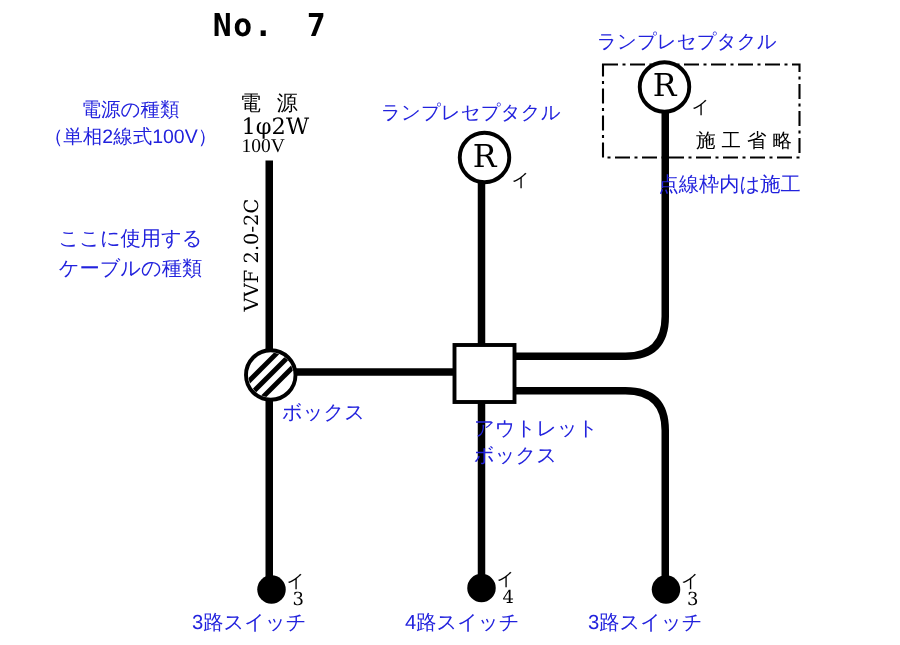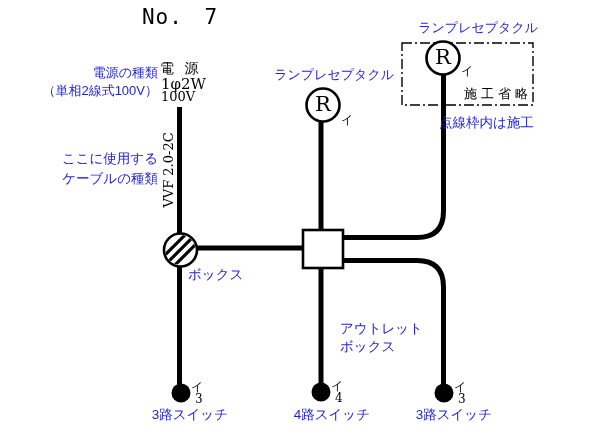--- a/index.html
+++ b/index.html
@@ -9,25 +9,25 @@
   }
   .abs{position:absolute;}
   svg{position:absolute;left:0;top:0;}
   .wire{stroke:var(--line,#000);stroke-width:5;fill:none;stroke-linecap:butt;}
   .sym{stroke:var(--line,#000);stroke-width:2.6;fill:#fff;}
   .hatch{stroke:var(--line,#000);stroke-width:3.2;}
   .dot{fill:var(--line,#000);}
   .dashbox{stroke:var(--line,#000);stroke-width:1.4;fill:none;stroke-dasharray:10 3 2 3;}
   .blue{color:var(--annotation,#2222dd);font-size:13.5px;line-height:18px;white-space:nowrap;}
   .blue .ln{display:block;}
-  .title{font-family:"DejaVu Sans Mono",monospace;font-weight:normal;font-size:21px;
+  .title{font-family:"DejaVu Sans Mono",monospace;font-weight:bold;font-size:21px;
          letter-spacing:1px;word-spacing:8px;text-align:center;white-space:nowrap;}
   .serif{font-family:"DejaVu Serif","Liberation Serif",serif;white-space:nowrap;}
-  .right{text-align:right;}
-  .center{text-align:right;}
+  .right{text-align:center;}
+  .center{text-align:left;}
   .rsym{font-size:21px;width:24px;text-align:center;}
   .sub{font-size:12px;}
   .num{font-size:12px;}
   .rot{transform:rotate(-90deg);transform-origin:center center;text-align:center;}
 </style>
 </head>
 <body>
 
 <div id="stage" style="--annotation: #2222dd; --line: #000000;">
 
@@ -67,34 +67,34 @@
 
   <div class="abs title" style="left:128px;top:5px;width:104px;">No. 7</div>
 
   <div class="abs blue right" style="left:16px;top:64px;width:142px;font-size:13px;">
     <span class="ln">電源の種類</span>
     <span class="ln">（単相2線式100V）</span>
   </div>
 
   <div class="abs serif" style="left:160px;top:60px;font-size:14px;letter-spacing:3px;">電 源</div>
   <div class="abs serif" style="left:161px;top:75px;font-size:15px;">1φ2W</div>
-  <div class="abs serif" style="left:161px;top:89px;font-size:13px;">100V</div>
+  <div class="abs serif" style="left:161px;top:89px;font-size:13px;font-family:Liberation Serif, serif;">100V</div>
 
   <div class="abs serif rot" style="left:114px;top:162px;width:110px;height:16px;font-size:13px;">VVF 2.0-2C</div>
 
   <div class="abs blue right" style="left:16px;top:149px;width:142px;line-height:19.5px;">
     <span class="ln">ここに使用する</span>
     <span class="ln">ケーブルの種類</span>
   </div>
 
   <div class="abs blue" style="left:188px;top:266px;">
     <span class="ln">ボックス</span>
   </div>
 
-  <div class="abs blue" style="left:340px;top:277px;margin-top:43px;">
+  <div class="abs blue" style="left:316px;top:277px;">
     <span class="ln">アウトレット</span>
     <span class="ln">ボックス</span>
   </div>
 
   <div class="abs blue center" style="left:254px;top:66px;width:140px;font-size:13px;">ランプレセプタクル</div>
   <div class="abs serif rsym" style="left:311px;top:92px;">R</div>
   <div class="abs serif sub" style="left:341px;top:112px;">イ</div>
 
   <div class="abs blue center" style="left:398px;top:19px;width:140px;font-size:13px;">ランプレセプタクル</div>
   <div class="abs serif rsym" style="left:431px;top:45px;">R</div>

